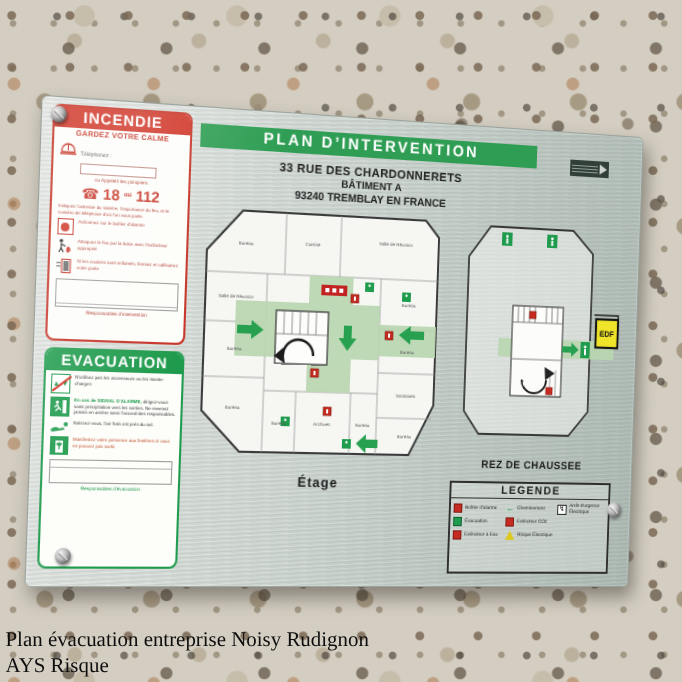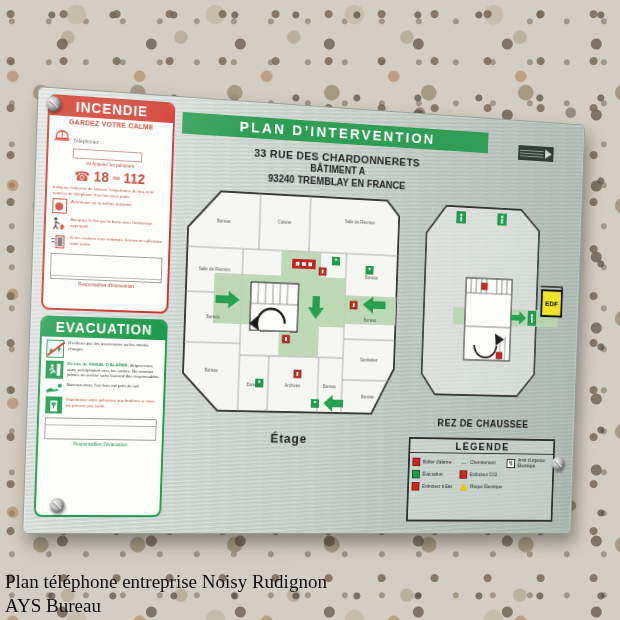--- a/index.html
+++ b/index.html
@@ -401,17 +401,17 @@
           </div>
       </div>
     </div>
 
     <div class="screw tl"></div>
     <div class="screw bl"></div>
     <div class="screw br"></div>
   </div>
 
   <div class="caption">
-    <div>Plan téléphone entreprise Noisy Rudignon</div>
-    <div>AYS Bureau</div>
+    <div>Plan évacuation entreprise Noisy Rudignon</div>
+    <div>AYS Risque</div>
   </div>
 
 </div>
 
 </body></html>

